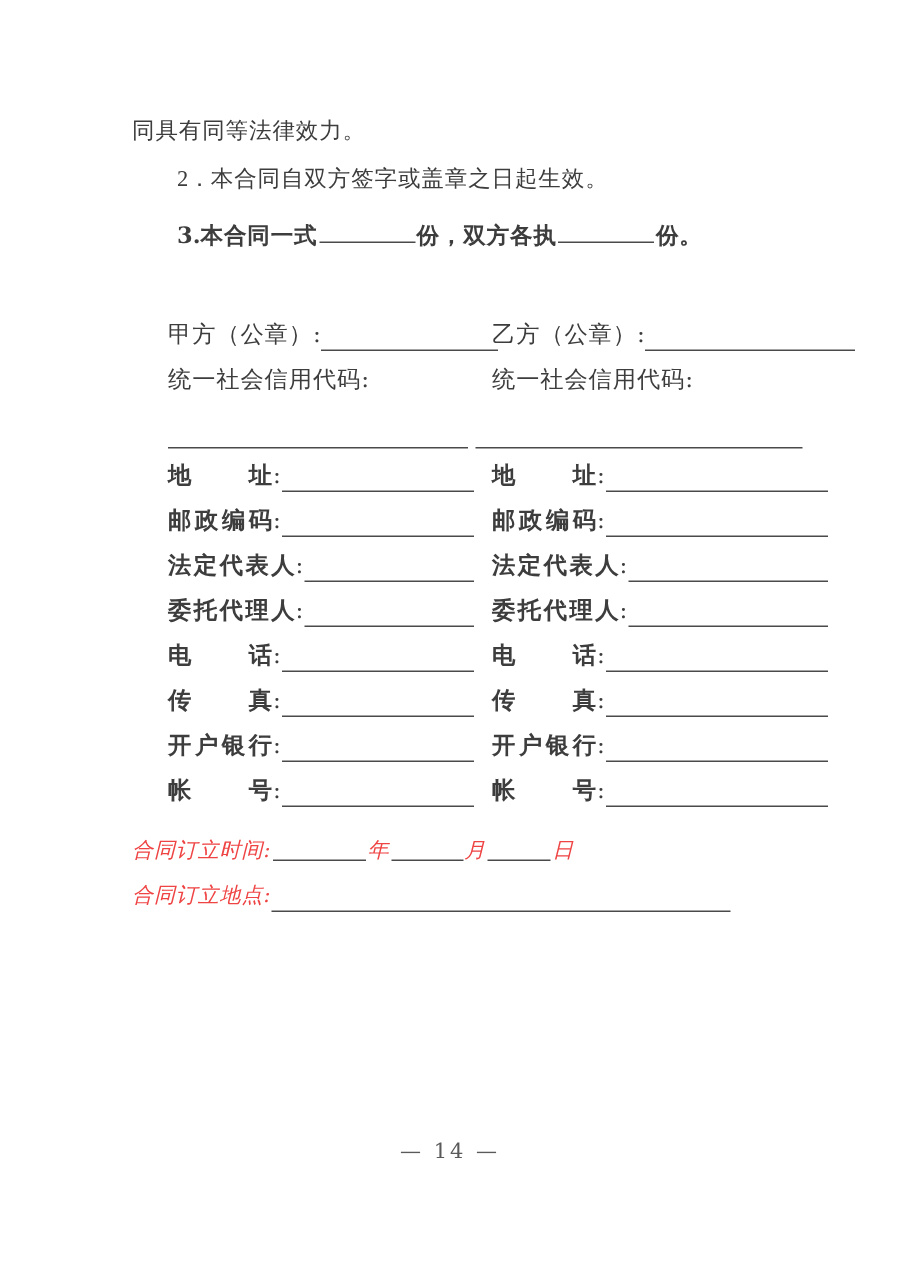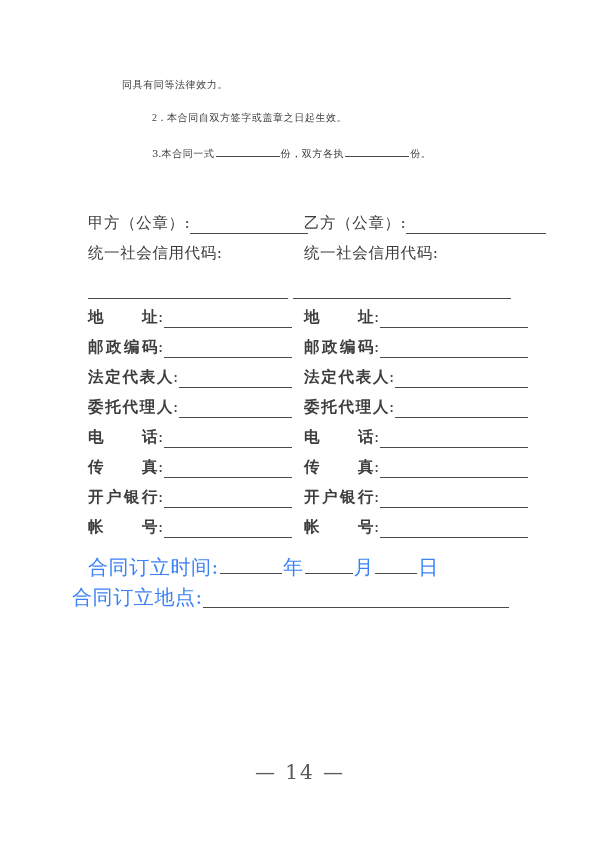--- a/index.html
+++ b/index.html
@@ -18,32 +18,31 @@
 
   .page {
     position: absolute;
     inset: 0;
     background: #ffffff;
   }
 
   
   .para {
     position: absolute;
-    font-size: 10px;
+    font-size: 15px;
     line-height: 1;
     letter-spacing: 0.6px;
     color: #3d3d3d;
     white-space: nowrap;
-    margin-left: 34px;
   }
 
   
   #clause-continued { left: 88px; top: 80px; }
   #clause-2        { left: 118px; top: 113px; font-family: Liberation Serif, serif; }
-  #clause-3        { left: 118px; top: 146px; }
+  #clause-3        { left: 118px; top: 146px; font-weight: bold; }
 
   .num { letter-spacing: 0px; }
 
   
   .blank {
     display: inline-block;
     border-bottom: 1.4px solid #4a4a4a;
     vertical-align: baseline;
     height: 1em;
     margin: 0 1px;
@@ -57,20 +56,21 @@
   .sig-block {
     position: absolute;
     left: 0;
     top: 212px;
     width: 600px;
   }
 
   .row {
     position: relative;
     height: 30px;
+    margin-left: 24px;
   }
 
   .col {
     position: absolute;
     top: 0;
     height: 30px;
     white-space: nowrap;
   }
   .col.left  { left: 88px;  width: 204px; }
   .col.right { left: 304px; width: 220px; }
@@ -111,46 +111,47 @@
   .rule-full {
     position: absolute;
     border-bottom: 1.4px solid #4a4a4a;
     height: 0;
   }
   #uscc-rule-left  { left: 88px;  width: 200px; top: 26px; }
   #uscc-rule-right { left: 293px; width: 218px; top: 26px; }
 
   
   #row-date  { position: absolute; left: 88px; top: 556px; }
-  #row-place { position: absolute; left: 72px; top: 586px; }
+  #row-place { position: absolute; left: 88px; top: 586px; }
 
   #row-date .lbl-long, #row-place .lbl-long {
     display: inline-block;
-    font-size: 20px;
+    font-size: 14px;
     line-height: 22px;
     letter-spacing: 0.6px;
-    color: #3b82f6;
-    vertical-align: bottom;
+    color: #ef4444;
+    vertical-align: bottom;
+    font-style: italic;
   }
   #place-rule {
     display: inline-block;
     border-bottom: 1.4px solid #4a4a4a;
     width: 306px;
     height: 17px;
     vertical-align: bottom;
   }
 
   
   #page-footer {
     position: absolute;
     left: 0;
     top: 760px;
     width: 600px;
     text-align: center;
-    font-size: 20px;
+    font-size: 14px;
     letter-spacing: 2px;
     color: #5a5a5a;
     font-family: "DejaVu Serif", "Liberation Serif", serif;
   }
 </style>
 </head>
 <body>
 
 <div class="page">
 

